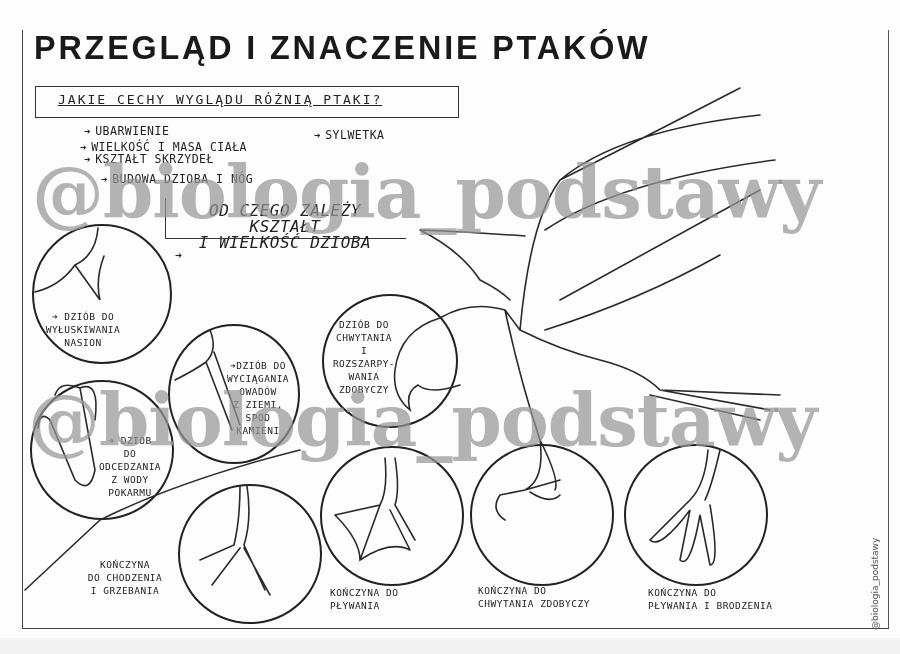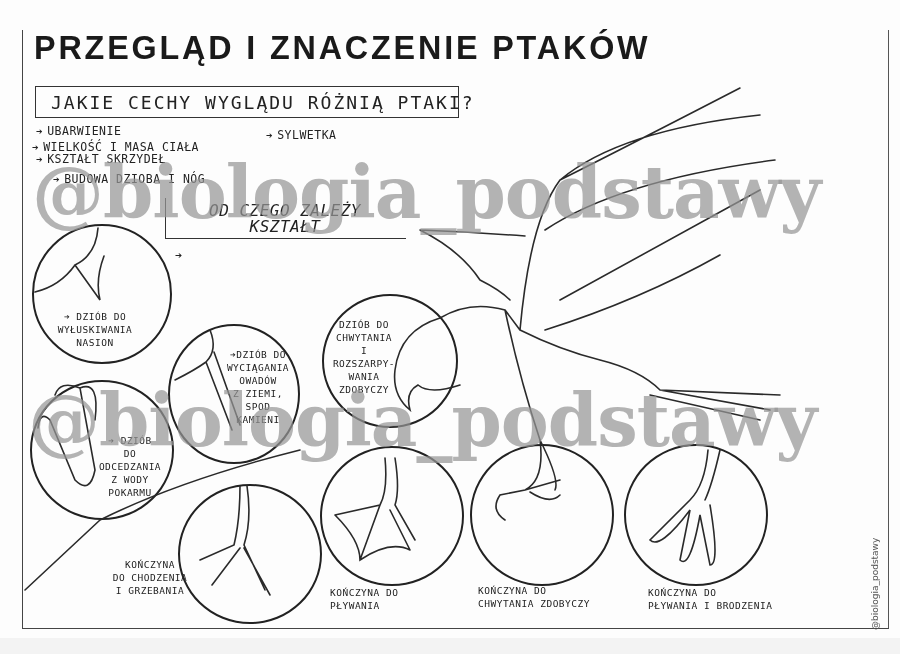--- a/index.html
+++ b/index.html
@@ -3,22 +3,22 @@
 <meta charset="utf-8">
 <style>
   html, body { margin:0; padding:0; }
   body { width:900px; height:654px; background:#f3f3f3; position:relative; overflow:hidden;
          font-family:"DejaVu Sans", sans-serif; color:#1e1e1e; }
   .sheet { position:absolute; left:0; top:0; width:900px; height:638px; background:#fdfdfd; }
   .hand { font-family:"DejaVu Sans Mono", monospace; text-transform:uppercase; color:#222; letter-spacing:0.5px; }
   .title { position:absolute; left:34px; top:28px; font-family:"Liberation Sans", sans-serif; font-weight:bold;
            font-size:34px; letter-spacing:3px; color:#1a1a1a; transform:scaleX(0.95); transform-origin:left; }
   .qbox { position:absolute; left:35px; top:86px; width:422px; height:30px; border:1.5px solid #333; }
-  .qtext { position:absolute; left:51px; top:92px; font-size:18px; letter-spacing:2px; }
-  .feat { position:absolute; font-size:11.5px; }
+  .qtext { position:absolute; left:58px; top:92px; font-size:13px; letter-spacing:2px;text-decoration:underline; }
+  .feat { position:absolute; font-size:11.5px;margin-left:48px; }
   .arrow { display:inline-block; margin-right:4px; font-size:11px; }
   .subbox { position:absolute; left:165px; top:198px; width:240px; height:40px; border-left:1.5px solid #333; border-bottom:1.5px solid #333; }
   .subtext { position:absolute; left:175px; top:203px; font-size:16px; line-height:16px; text-align:center; width:220px;font-style:italic; }
   .circle { position:absolute; border:2px solid #222; border-radius:50%; }
   .label { position:absolute; font-size:9.5px; line-height:13px; text-align:center; }
   .wm { position:absolute; font-family:"DejaVu Serif", serif; font-size:72px; color:rgba(150,150,150,0.72); font-weight:bold; letter-spacing:-1px; white-space:nowrap; }
   .frame { position:absolute; left:22px; top:30px; width:865px; height:598px; border-left:1.5px solid #444; border-bottom:1.5px solid #444; border-right:1.5px solid #555; }
   .credit { position:absolute; left:870px; top:500px; font-size:9px; color:#555; transform:rotate(-90deg); transform-origin:left top; white-space:nowrap; font-family:"DejaVu Sans", sans-serif; }
   svg { position:absolute; left:0; top:0; }
 </style>
@@ -35,20 +35,21 @@
 
 <div class="feat hand" style="left:36px;top:124px"><span class="arrow">➔</span><span>UBARWIENIE</span></div>
 <div class="feat hand" style="left:32px;top:140px"><span class="arrow">➔</span><span>WIELKOŚĆ I MASA CIAŁA</span></div>
 <div class="feat hand" style="left:36px;top:152px"><span class="arrow">➔</span><span>KSZTAŁT SKRZYDEŁ</span></div>
 <div class="feat hand" style="left:53px;top:172px"><span class="arrow">➔</span><span>BUDOWA DZIOBA I NÓG</span></div>
 <div class="feat hand" style="left:266px;top:128px"><span class="arrow">➔</span><span>SYLWETKA</span></div>
 
 <div class="subbox"></div>
 <div class="subtext hand">
   <div>OD CZEGO ZALEŻY KSZTAŁT</div>
+  <div>I WIELKOŚĆ DZIOBA</div>
 </div>
 <div class="hand" style="position:absolute;left:175px;top:248px;font-size:12px">➔</div>
 
 <div class="circle" style="left:32px;top:224px;width:136px;height:136px"></div>
 <div class="circle" style="left:168px;top:324px;width:128px;height:136px"></div>
 <div class="circle" style="left:30px;top:380px;width:140px;height:136px"></div>
 <div class="circle" style="left:322px;top:294px;width:132px;height:130px"></div>
 <div class="circle" style="left:178px;top:484px;width:140px;height:136px"></div>
 <div class="circle" style="left:320px;top:446px;width:140px;height:136px"></div>
 <div class="circle" style="left:470px;top:444px;width:140px;height:138px"></div>
@@ -70,26 +71,26 @@
     <path d="M385,458 Q388,490 380,505 L335,515 M395,458 Q400,490 395,505 L415,540 M380,505 L360,560 M390,510 L410,550 M335,515 Q360,540 360,560 Q390,540 410,550"></path>
 
     <path d="M540,440 Q545,480 525,490 L500,495 Q490,510 505,520 M530,492 Q550,505 560,495 M525,490 L560,480"></path>
 
     <path d="M708,450 Q705,485 690,500 L650,540 Q660,550 690,510 L680,560 Q690,570 700,515 L710,565 Q720,565 710,505 M720,450 Q712,485 705,500"></path>
 
     <path d="M25,590 L100,520 M100,520 Q180,480 300,450"></path>
   </g>
 </svg>
 
-<div class="label hand" style="left:40px;top:310px;width:110px">
+<div class="label hand" style="left:28px;top:310px;width:110px">
   <div><span>➔</span> <span>DZIÓB DO</span></div>
   <div>WYŁUSKIWANIA</div>
   <div>NASION</div>
 </div>
-<div class="label hand" style="left:218px;top:348px;width:80px">
+<div class="label hand" style="left:218px;top:359px;width:80px">
   <div><span>➔</span><span>DZIÓB DO</span></div>
   <div>WYCIĄGANIA</div>
   <div>OWADÓW</div>
   <div>Z ZIEMI,</div>
   <div>SPOD</div>
   <div>KAMIENI</div>
 </div>
 <div class="label hand" style="left:92px;top:434px;width:76px">
   <div><span>➔</span> <span>DZIÓB</span></div>
   <div>DO</div>
@@ -98,21 +99,21 @@
   <div>POKARMU</div>
 </div>
 <div class="label hand" style="left:328px;top:318px;width:72px">
   <div>DZIÓB DO</div>
   <div>CHWYTANIA</div>
   <div>I ROZSZARPY-</div>
   <div>WANIA</div>
   <div>ZDOBYCZY</div>
 </div>
 
-<div class="label hand" style="left:100px;top:558px;width:100px">
+<div class="label hand" style="left:75px;top:558px;width:100px">
   <div>KOŃCZYNA</div>
   <div>DO CHODZENIA</div>
   <div>I GRZEBANIA</div>
 </div>
 <div class="label hand" style="left:330px;top:586px;width:110px;text-align:left">
   <div>KOŃCZYNA DO</div>
   <div>PŁYWANIA</div>
 </div>
 <div class="label hand" style="left:478px;top:584px;width:130px;text-align:left">
   <div>KOŃCZYNA DO</div>

